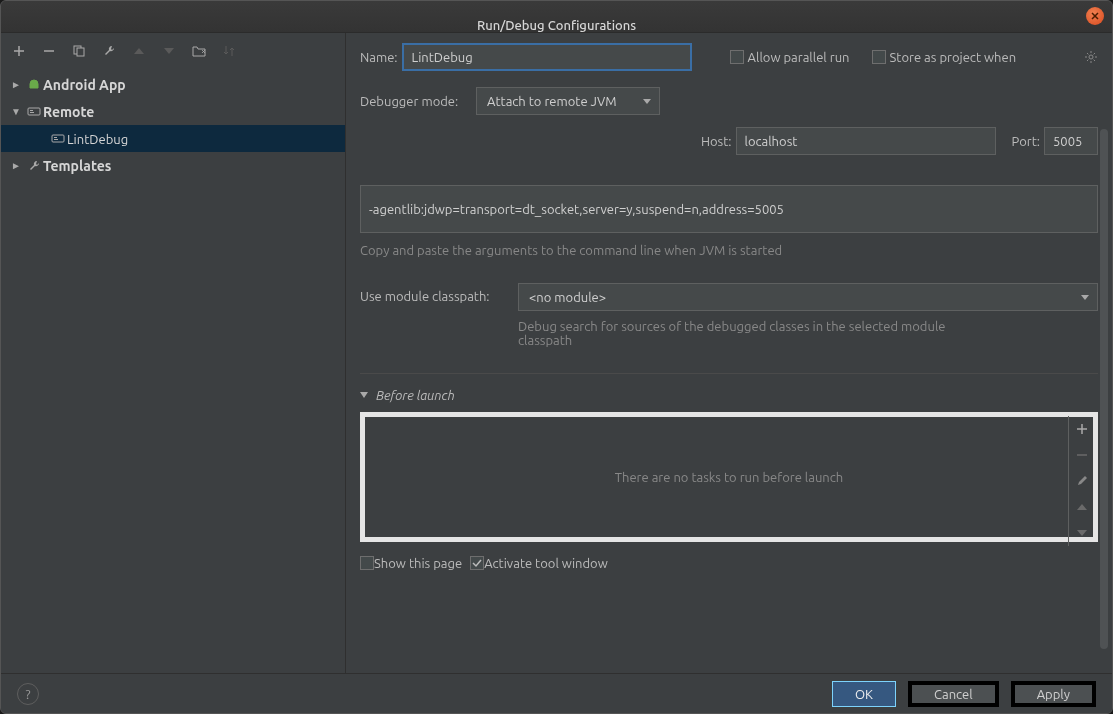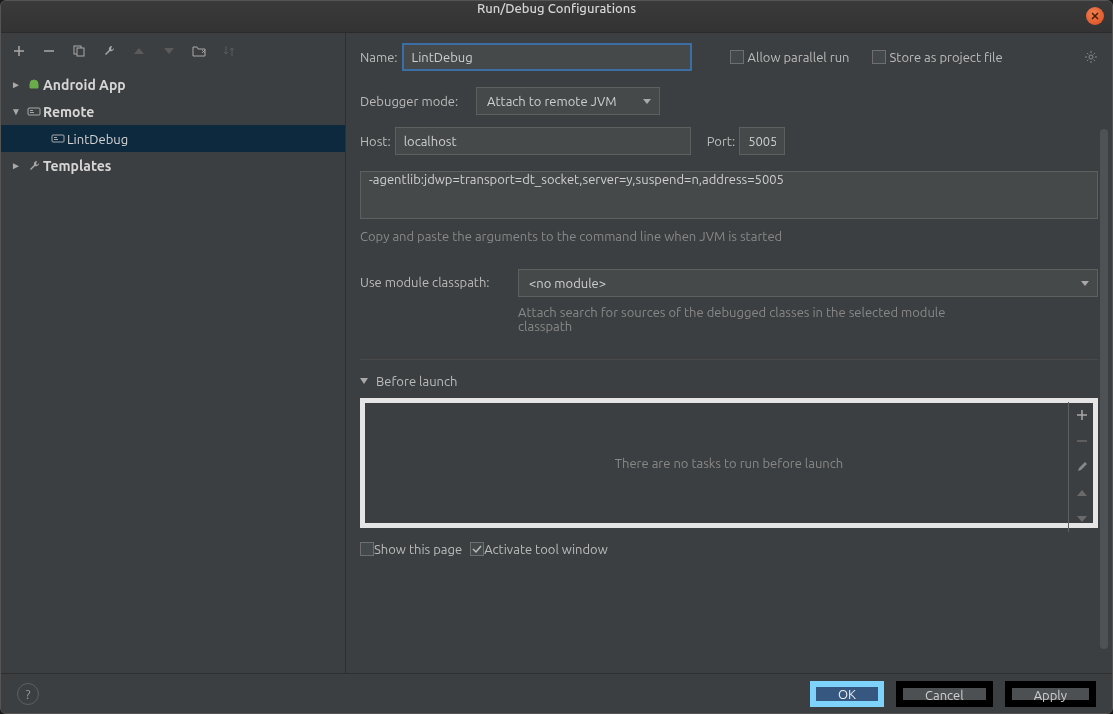--- a/index.html
+++ b/index.html
@@ -1,18 +1,18 @@
 <!DOCTYPE html>
 <html><head>
 <meta charset="utf-8">
 <style>
 * { box-sizing: border-box; margin: 0; padding: 0; font-family: "Segoe UI", "Ubuntu", sans-serif; }
 body { background: #1a1a1a; width: 1113px; height: 714px; overflow: hidden; color: #bbbbbb; font-size: 13px; }
 .window { width: 1113px; height: 714px; background: #3c3f41; display: flex; flex-direction: column; border: 1px solid #555; border-radius: 6px; overflow: hidden; }
-.titlebar { height: 32px; background: linear-gradient(#3a3a3a,#333333); display: flex; align-items: flex-start; justify-content: center; position: relative; border-bottom: 1px solid #2b2b2b; }
+.titlebar { height: 32px; background: linear-gradient(#3a3a3a,#333333); display: flex; align-items: flex-end; justify-content: center; position: relative; border-bottom: 1px solid #2b2b2b; }
 .titlebar-title { color: #d6d6d6; font-weight: 500; font-size: 13px; }
 .close-btn { position: absolute; right: 8px; top: 6px; width: 18px; height: 18px; border-radius: 50%; background: radial-gradient(circle at 40% 35%, #f08050, #d94a1f); display: flex; align-items: center; justify-content: center; color: #3a1200; font-size: 10px; }
 .body { flex: 1; display: flex; padding: 0; background: #3c3f41; }
 .left { width: 345px; display: flex; flex-direction: column; border-right: 1px solid #2f2f2f; }
 .toolbar { height: 36px; display: flex; align-items: center; gap: 14px; padding: 0 10px; }
 .toolbar-icon { width: 16px; height: 16px; display: flex; align-items: center; justify-content: center; color: #a9a9a9; cursor: pointer; }
 .toolbar-icon.dim { color: #6a6a6a; }
 .tree { flex: 1; padding-top: 2px; }
 .tree-row { height: 27px; display: flex; align-items: center; padding-left: 10px; cursor: pointer; }
 .tree-row.selected { background: #0d293e; }
@@ -24,33 +24,33 @@
 .row { display: flex; align-items: center; gap: 4px; margin-bottom: 16px; }
 .label { color: #bbbbbb; }
 .input { background: #45494a; border: 1px solid #5e6060; color: #cfcfcf; height: 28px; padding: 0 8px; font-size: 13px; }
 .input.name { width: 290px; border: 2px solid #3a6ea5; background: #45494a; }
 .checkbox { width: 14px; height: 14px; border: 1px solid #6e6e6e; background: #43494a; display: inline-flex; align-items: center; justify-content: center; color: #bbb; font-size: 10px; }
 .chk-label { color: #bbbbbb; cursor: pointer; }
 .gear-right { margin-left: auto; color: #888; }
 .select { background: #45494a; border: 1px solid #5e6060; height: 28px; display: flex; align-items: center; padding: 0 26px 0 10px; position: relative; color: #cfcfcf; cursor: pointer; }
 .select::after { content: ""; position: absolute; right: 8px; top: 11px; border-left: 4px solid transparent; border-right: 4px solid transparent; border-top: 5px solid #a9a9a9; }
 .section-label { color: #bbbbbb; margin-bottom: 8px; }
-.textarea { background: #45494a; border: 1px solid #5e6060; color: #cfcfcf; padding: 0 8px; width: 100%; height: 48px; resize: none; font-family: inherit; font-size: 13px; }
+.textarea { background: #45494a; border: 1px solid #5e6060; color: #cfcfcf; padding: 16px 8px; width: 100%; height: 48px; resize: none; font-family: inherit; font-size: 13px; }
 .hint { color: #888888; font-size: 13px; margin-top: 10px; }
 .link { color: #589df6; cursor: pointer; display: flex; align-items: center; gap: 4px; }
 .divider { height: 1px; background: #4a4a4a; margin: 20px 0 14px 0; }
-.collapse-header { display: flex; align-items: center; gap: 8px; margin-bottom: 10px; cursor: pointer; }
+.collapse-header { display: flex; align-items: center; gap: 8px; margin-bottom: 10px; cursor: pointer; font-style: italic; }
 .before-box { border: 5px solid #e5e5e5; height: 130px; display: flex; align-items: center; justify-content: center; color: #888; position: relative; }
 .before-tools { position: absolute; right: -1px; top: -1px; width: 26px; display: flex; flex-direction: column; border-left: 1px solid #5e6060; }
 .before-tools .ti { height: 26px; display: flex; align-items: center; justify-content: center; color: #888; border-bottom: 1px solid transparent; cursor: pointer; }
 .footer-row { display: flex; align-items: center; gap: 8px; margin-top: 14px; }
 .dialog-footer { height: 40px; display: flex; align-items: center; justify-content: flex-end; gap: 12px; padding: 0 16px; border-top: 1px solid #2f2f2f; background: #3c3f41; }
 .help { width: 22px; height: 22px; border: 1px solid #5e5e5e; border-radius: 50%; display: flex; align-items: center; justify-content: center; color: #999; margin-right: auto; cursor: pointer; }
-.btn { height: 26px; padding: 0 22px; background: #4c5052; border: 7px solid #000000; color: #d0d0d0; cursor: pointer; font-size: 13px; }
-.btn.primary { background: #365880; border: 6px solid #7dd3fc; color: #eee; }
+.btn { height: 26px; padding: 0 22px; background: #4c5052; border: 4px solid #000000; color: #d0d0d0; cursor: pointer; font-size: 13px; }
+.btn.primary { background: #365880; border: 1px solid #7dd3fc; color: #eee; }
 .scrollbar-track { position: absolute; right: 4px; top: 96px; width: 8px; height: 540px; background: transparent; }
 .scrollbar-thumb { width: 8px; height: 520px; background: #4f5254; border-radius: 4px; }
 svg { display: block; }
 .spacer-flex { flex: 1; }
 </style>
 </head>
 <body>
 
 <div class="window">
 
@@ -160,54 +160,54 @@
         </div>
 
       <div class="row">
         <span class="label">Name:</span>
         <input class="input name" value="LintDebug" style="">
         <span style="width:30px;"></span>
         <span class="checkbox"></span>
         <span class="chk-label">Allow parallel run</span>
         <span style="width:14px;"></span>
         <span class="checkbox"></span>
-        <span class="chk-label">Store as project file</span>
+        <span class="chk-label">Store as project when</span>
         <span class="gear-right">
             <svg width="14" height="14" viewBox="0 0 14 14">
               <circle cx="7" cy="7" r="2" fill="none" stroke="#888"></circle>
               <path d="M7 1 v2 M7 11 v2 M1 7 h2 M11 7 h2 M3 3 l1.4 1.4 M9.6 9.6 L11 11 M11 3 l-1.4 1.4 M4.4 9.6 L3 11" stroke="#888"></path>
             </svg>
           </span>
       </div>
 
       <div class="row" style="margin-bottom:12px;">
         <span class="label" style="width:112px;">Debugger mode:</span>
         <div class="select" style="width:184px;">
           <span>Attach to remote JVM</span>
         </div>
       </div>
 
-      <div class="row" style="margin-bottom:16px;">
+      <div class="row" style="margin-bottom:30px;justify-content:flex-end;">
         <span class="label">Host:</span>
-        <input class="input" style="width: 296px;" value="localhost">
+        <input class="input" style="width: 260px;" value="localhost">
         <span style="width:8px;"></span>
         <span class="label">Port:</span>
-        <input class="input" style="width: 46px;" value="5005">
+        <input class="input" style="width: 54px;" value="5005">
       </div>
 
       <textarea class="textarea" readonly="" style="">-agentlib:jdwp=transport=dt_socket,server=y,suspend=n,address=5005</textarea>
       <div class="hint">Copy and paste the arguments to the command line when JVM is started</div>
 
       <div class="row" style="margin-top:26px;margin-bottom:6px;align-items:flex-start;">
         <span class="label" style="width:154px;padding-top:6px;">Use module classpath:</span>
         <div style="flex:1;">
           <div class="select" style="width:100%;">
             <span>&lt;no module&gt;</span>
           </div>
-          <div class="hint" style="margin-top:8px;max-width:440px;">Attach search for sources of the debugged classes in the selected module classpath</div>
+          <div class="hint" style="margin-top:8px;max-width:440px;">Debug search for sources of the debugged classes in the selected module classpath</div>
         </div>
       </div>
 
       <div class="divider"></div>
 
       <div class="collapse-header">
         <svg width="8" height="6" viewBox="0 0 8 6">
             <path d="M0 0 L8 0 L4 6 Z" fill="#a9a9a9"></path>
           </svg>
         <span>Before launch</span>

